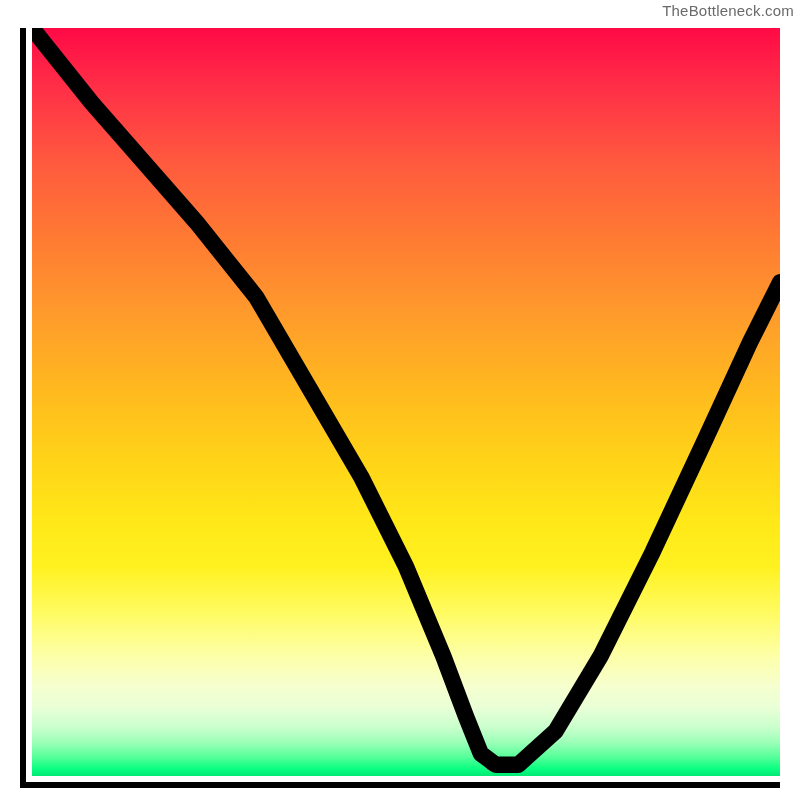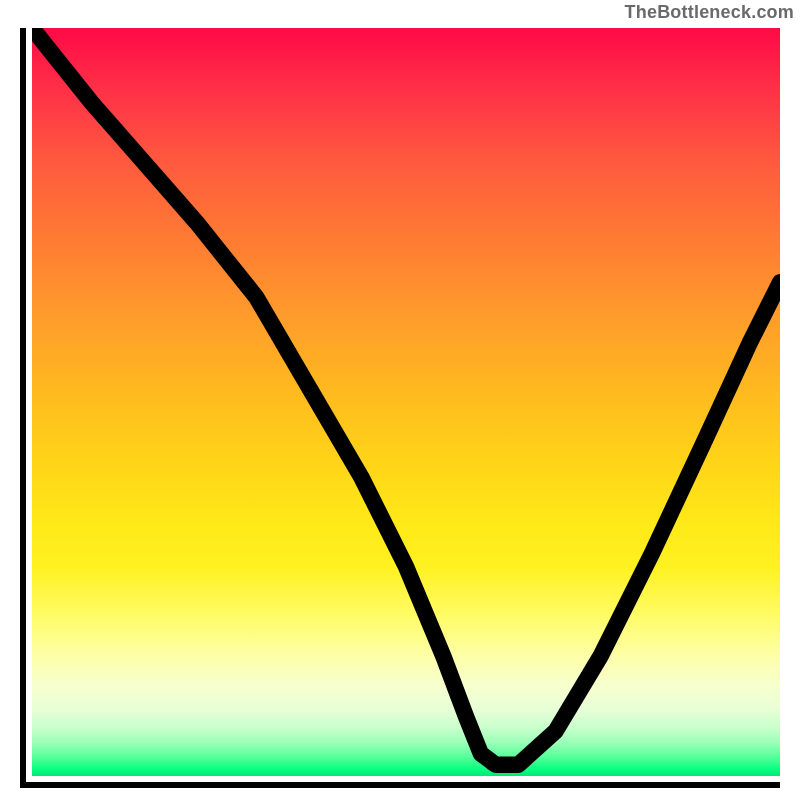--- a/index.html
+++ b/index.html
@@ -13,22 +13,22 @@
   }
   .chart-wrap {
     position: relative;
     width: 800px;
     height: 800px;
   }
   .watermark {
     position: absolute;
     top: 2px;
     right: 6px;
-    font-size: 18px;
-    font-weight: 700;
+    font-size: 15px;
+    font-weight: 400;
     color: #6a6a6a;
     letter-spacing: 0.2px;
     user-select: none;
   }
   .plot {
     position: absolute;
     left: 20px;
     top: 28px;
     width: 760px;
     height: 760px;

